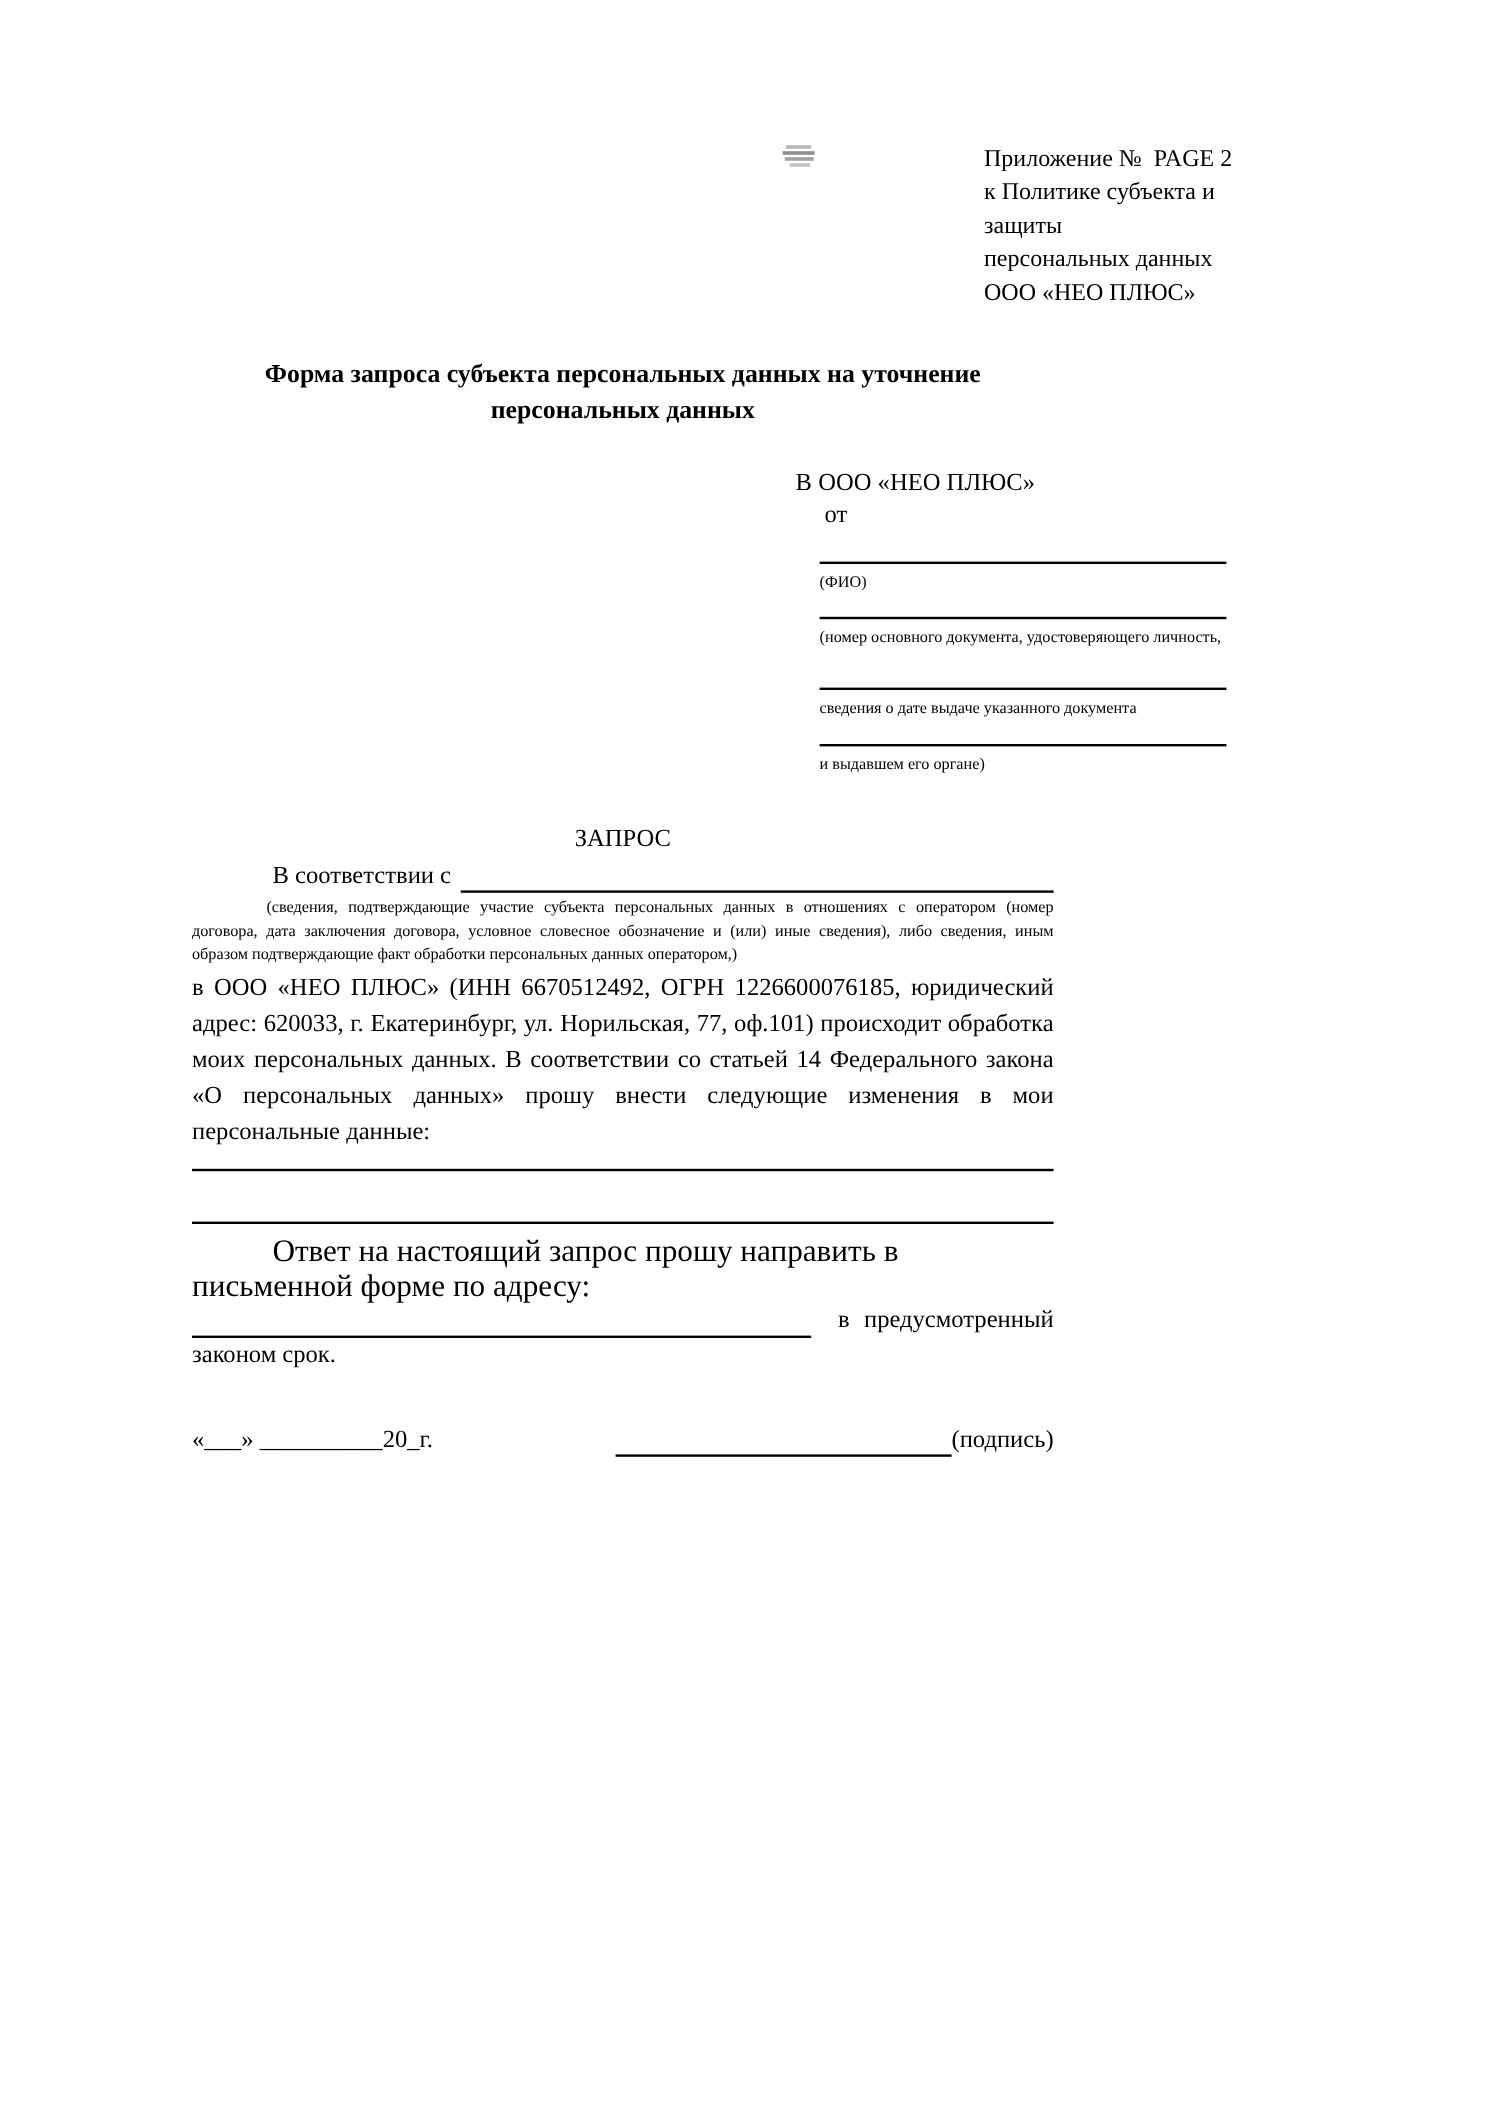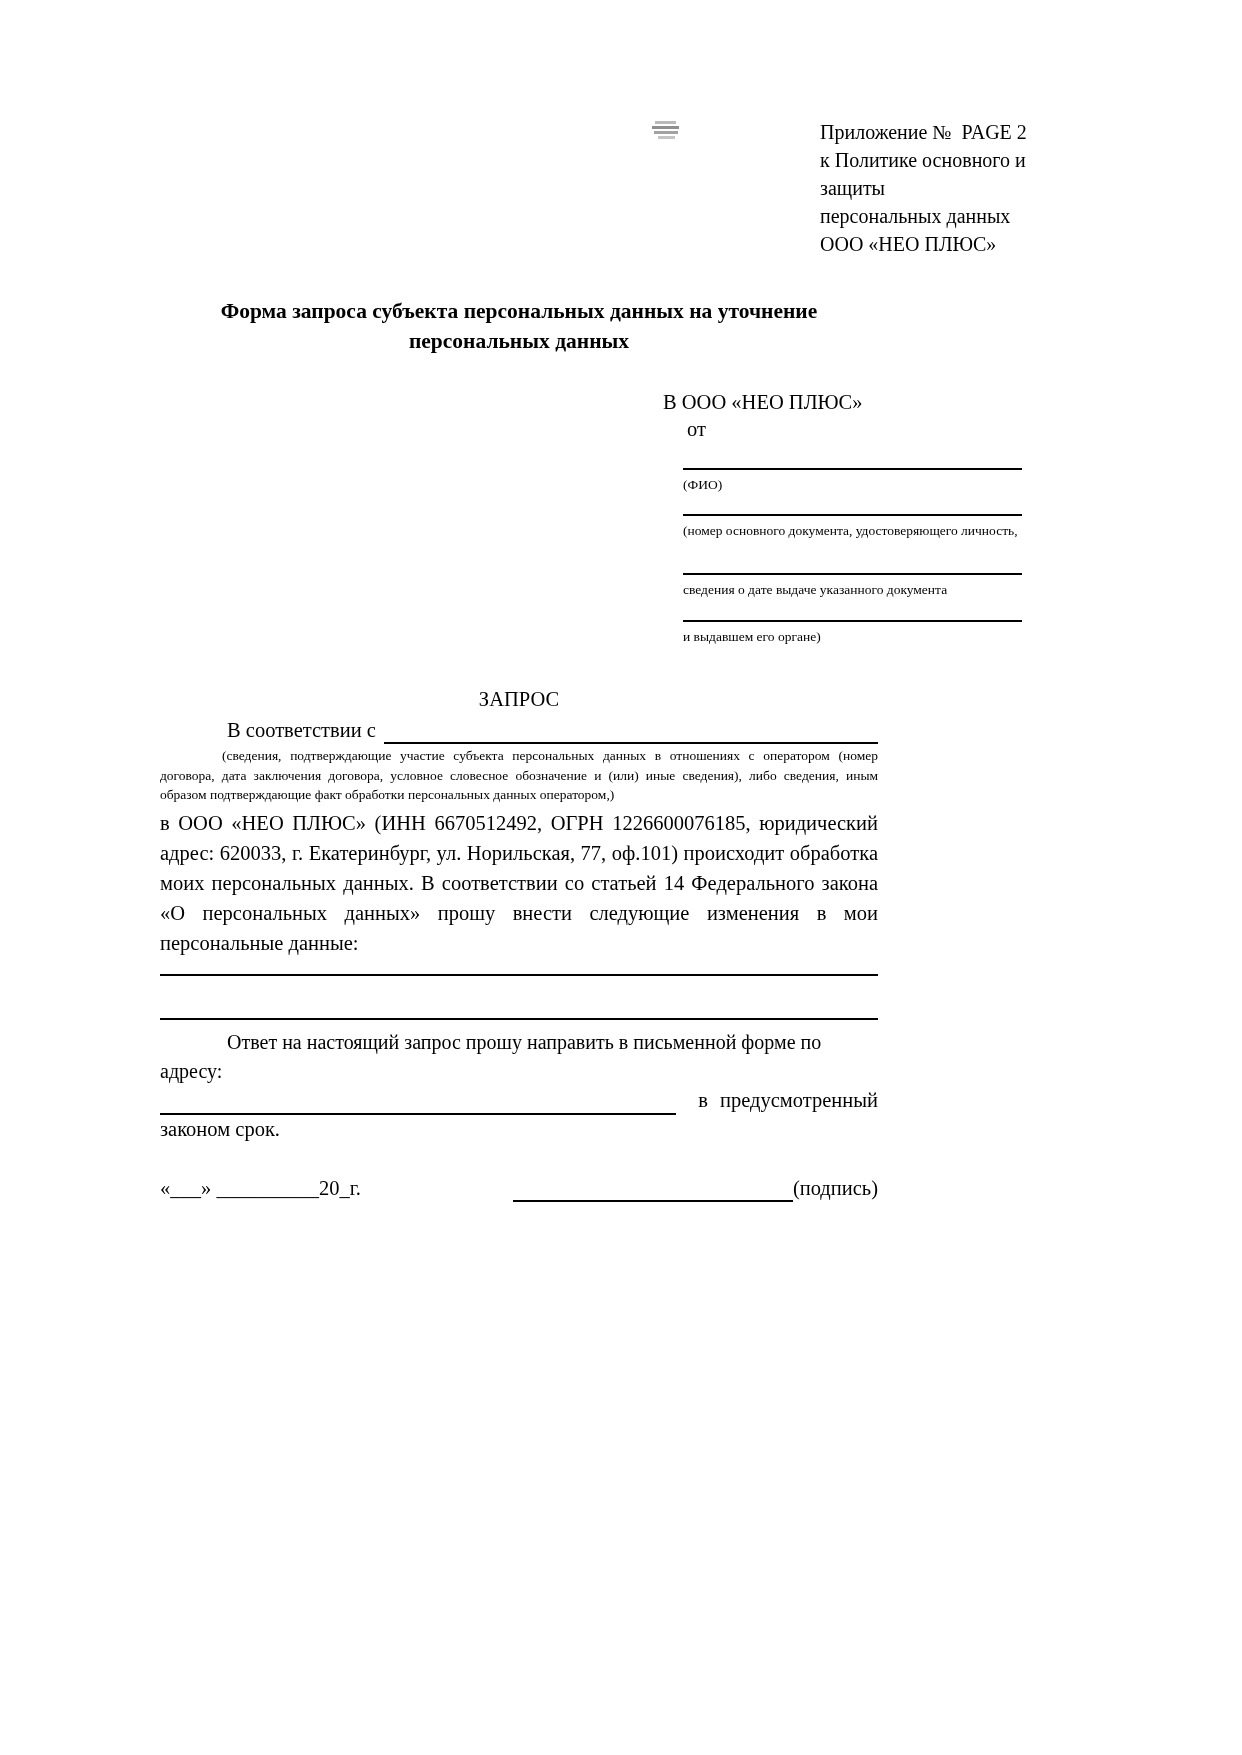--- a/index.html
+++ b/index.html
@@ -100,38 +100,38 @@
     line-height: 30px;
     text-align: justify;
   }
 
   .full-blank { border-bottom: 2.5px solid #000; height: 0; }
   .fb1 { margin-top: 16px; }
   .fb2 { margin-top: 42px; }
 
   .resp-p1 {
     margin-top: 8px;
-    font-size: 20px;
+    font-size: 26px;
     line-height: 29px;
     text-indent: 67px;
   }
   .resp-row {
     display: flex;
     align-items: flex-end;
     font-size: 20.5px;
     line-height: 29px;
   }
   .resp-row .blank { height: 24px; }
   .resp-row .w1 { margin-left: 22px; }
   .resp-row .w2 { margin-left: 12px; }
   .resp-p3 { font-size: 20.5px; line-height: 29px; }
 
   
   .footer {
-    margin-top: 30px;
+    margin-top: 42px;
     display: flex;
     justify-content: space-between;
     font-size: 20.5px;
     line-height: 28px;
   }
   .sig-group { display: flex; align-items: flex-end; }
   .sig-line { width: 280px; border-bottom: 2px solid #000; height: 22px; }
 </style>
 </head>
 <body>
@@ -140,21 +140,21 @@
 
   <svg class="artifact" viewBox="0 0 27 23" xmlns="http://www.w3.org/2000/svg">
     <rect x="3" y="1" width="21" height="3" fill="#b9b9b9"></rect>
     <rect x="0" y="6" width="27" height="3" fill="#8e8e8e"></rect>
     <rect x="2" y="11" width="24" height="3" fill="#a2a2a2"></rect>
     <rect x="6" y="16" width="17" height="3" fill="#c4c4c4"></rect>
   </svg>
 
   <div class="hdr">
     <div class="prewrap">Приложение №  PAGE 2</div>
-    <div>к Политике основного и защиты</div>
+    <div>к Политике субъекта и защиты</div>
     <div>персональных данных</div>
     <div>ООО «НЕО ПЛЮС»</div>
   </div>
 
   <div class="title">Форма запроса субъекта персональных данных на уточнение персональных данных</div>
 
   <div class="addr">
     <div class="addr-to">В ООО «НЕО ПЛЮС»</div>
     <div class="addr-from">от</div>
 

